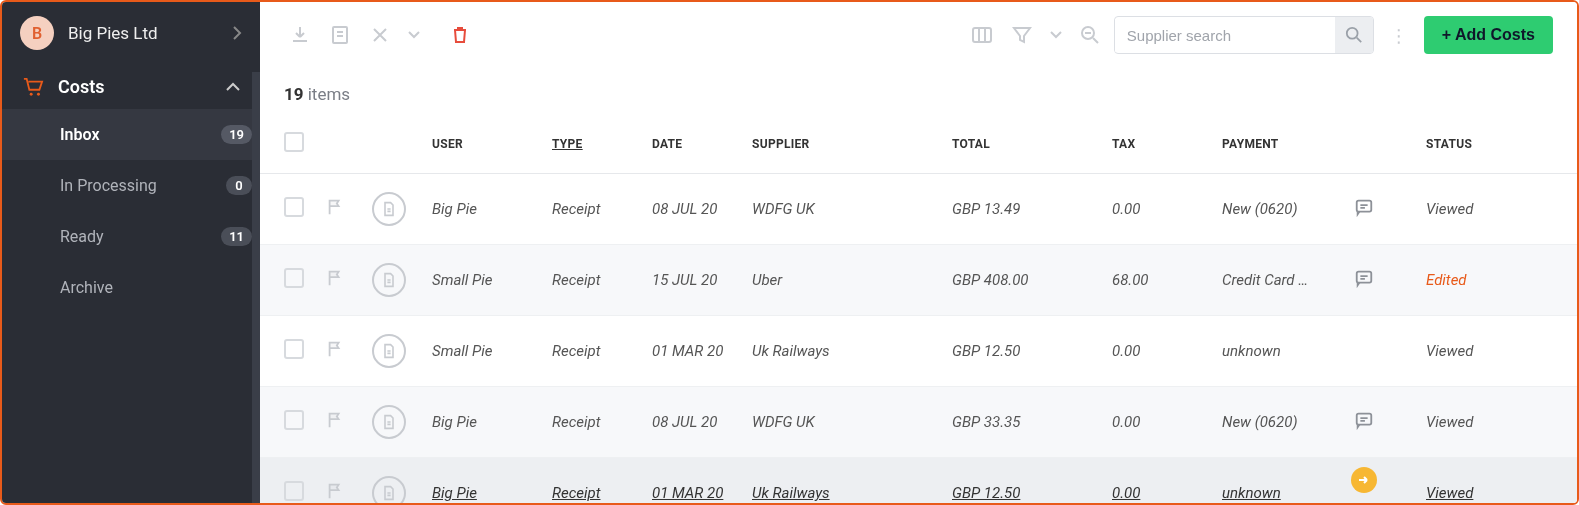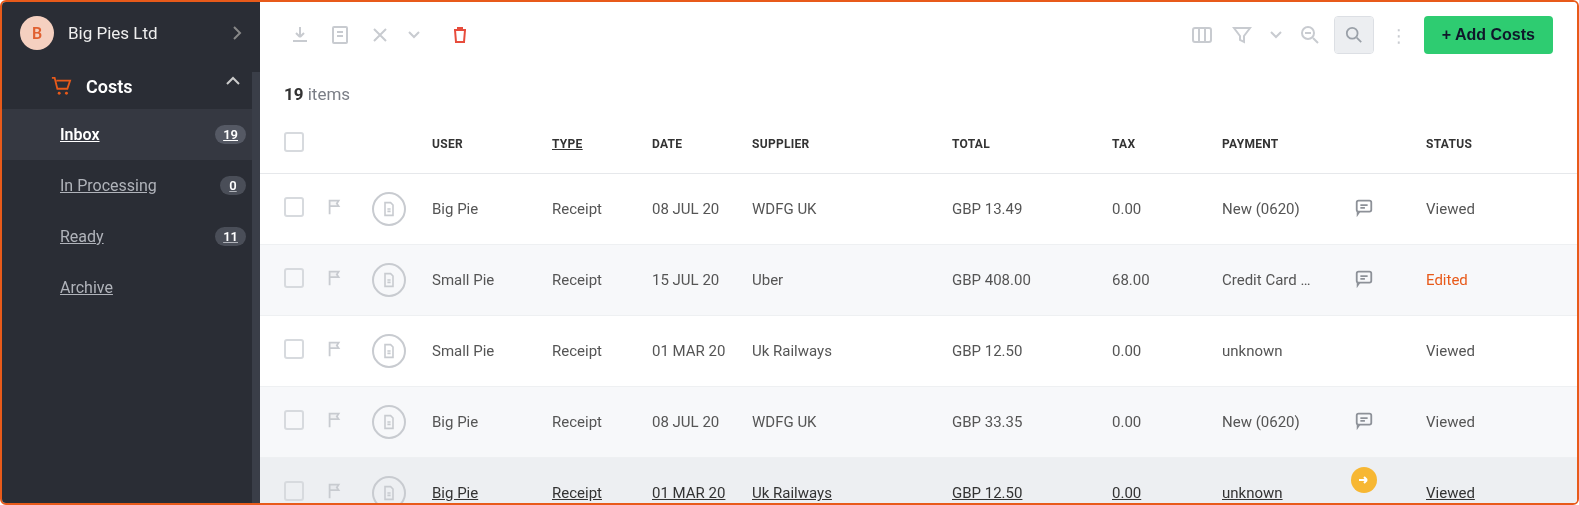--- a/index.html
+++ b/index.html
@@ -54,36 +54,35 @@
   }
   .workspaces-label {
     padding: 40px 20px 14px 20px;
     font-size: 13px;
     letter-spacing: 0.5px;
     color: #7a7e88;
     text-transform: uppercase;
   }
   .nav-section-header {
     display: flex;
+    align-items: center;
     padding: 12px 20px 12px 20px;
     font-size: 18px;
     font-weight: 600;
     cursor: pointer;
-    margin-left: 28px;
   }
   .cart-icon { color: #e85a1a; margin-right: 14px; display:inline-flex; }
   .chevron-up { margin-left: auto; color: #ccc; }
   .nav-item {
     display: flex;
     align-items: flex-end;
-    padding: 16px 14px 16px 58px;
+    padding: 16px 8px 16px 58px;
     font-size: 16px;
     color: #b0b3ba;
     cursor: pointer;
-    text-decoration: underline;
   }
   .nav-item.active {
     background: #353841;
     color: #fff;
     font-weight: 600;
   }
   .nav-badge {
     margin-left: auto;
     background: #4a4e58;
     border-radius: 12px;
@@ -168,20 +167,21 @@
     padding: 18px 10px;
     border-bottom: 1px solid #e6e8eb;
     letter-spacing: 0.3px;
   }
   tbody td {
     padding: 18px 10px;
     font-size: 15px;
     color: #555;
     border-bottom: 1px solid #eef0f2;
     white-space: nowrap;
+    font-style: italic;
   }
   tbody tr:nth-child(even) { background: #f7f8fa; }
   tbody tr.hovered { background: #edeff2; }
   tbody tr.hovered td { color:#333; text-decoration: underline;}
   .checkbox {
     width: 20px; height: 20px;
     border: 2px solid #d7dade;
     border-radius: 3px;
     display: inline-block;
   }
@@ -307,20 +307,21 @@
             <path d="M1 2l5 5 5-5" stroke="currentColor" stroke-width="2" fill="none"></path>
           </svg>
       </span>
       <span class="tb-icon">
         <svg width="20" height="20" viewBox="0 0 20 20">
             <circle cx="8" cy="8" r="6" stroke="currentColor" stroke-width="2" fill="none"></circle>
             <path d="M5 8h6M13 13l5 5" stroke="currentColor" stroke-width="2"></path>
           </svg>
       </span>
       <div class="search-wrap">
+        <input class="search-input" placeholder="Supplier search" style="">
         <button class="search-btn">
           <svg width="18" height="18" viewBox="0 0 20 20">
               <circle cx="8" cy="8" r="6" stroke="currentColor" stroke-width="2" fill="none"></circle>
               <path d="M13 13l5 5" stroke="currentColor" stroke-width="2"></path>
             </svg>
         </button>
       </div>
       <span class="more-dots">⋮</span>
       <button class="add-btn">+ Add Costs</button>
     </div>

